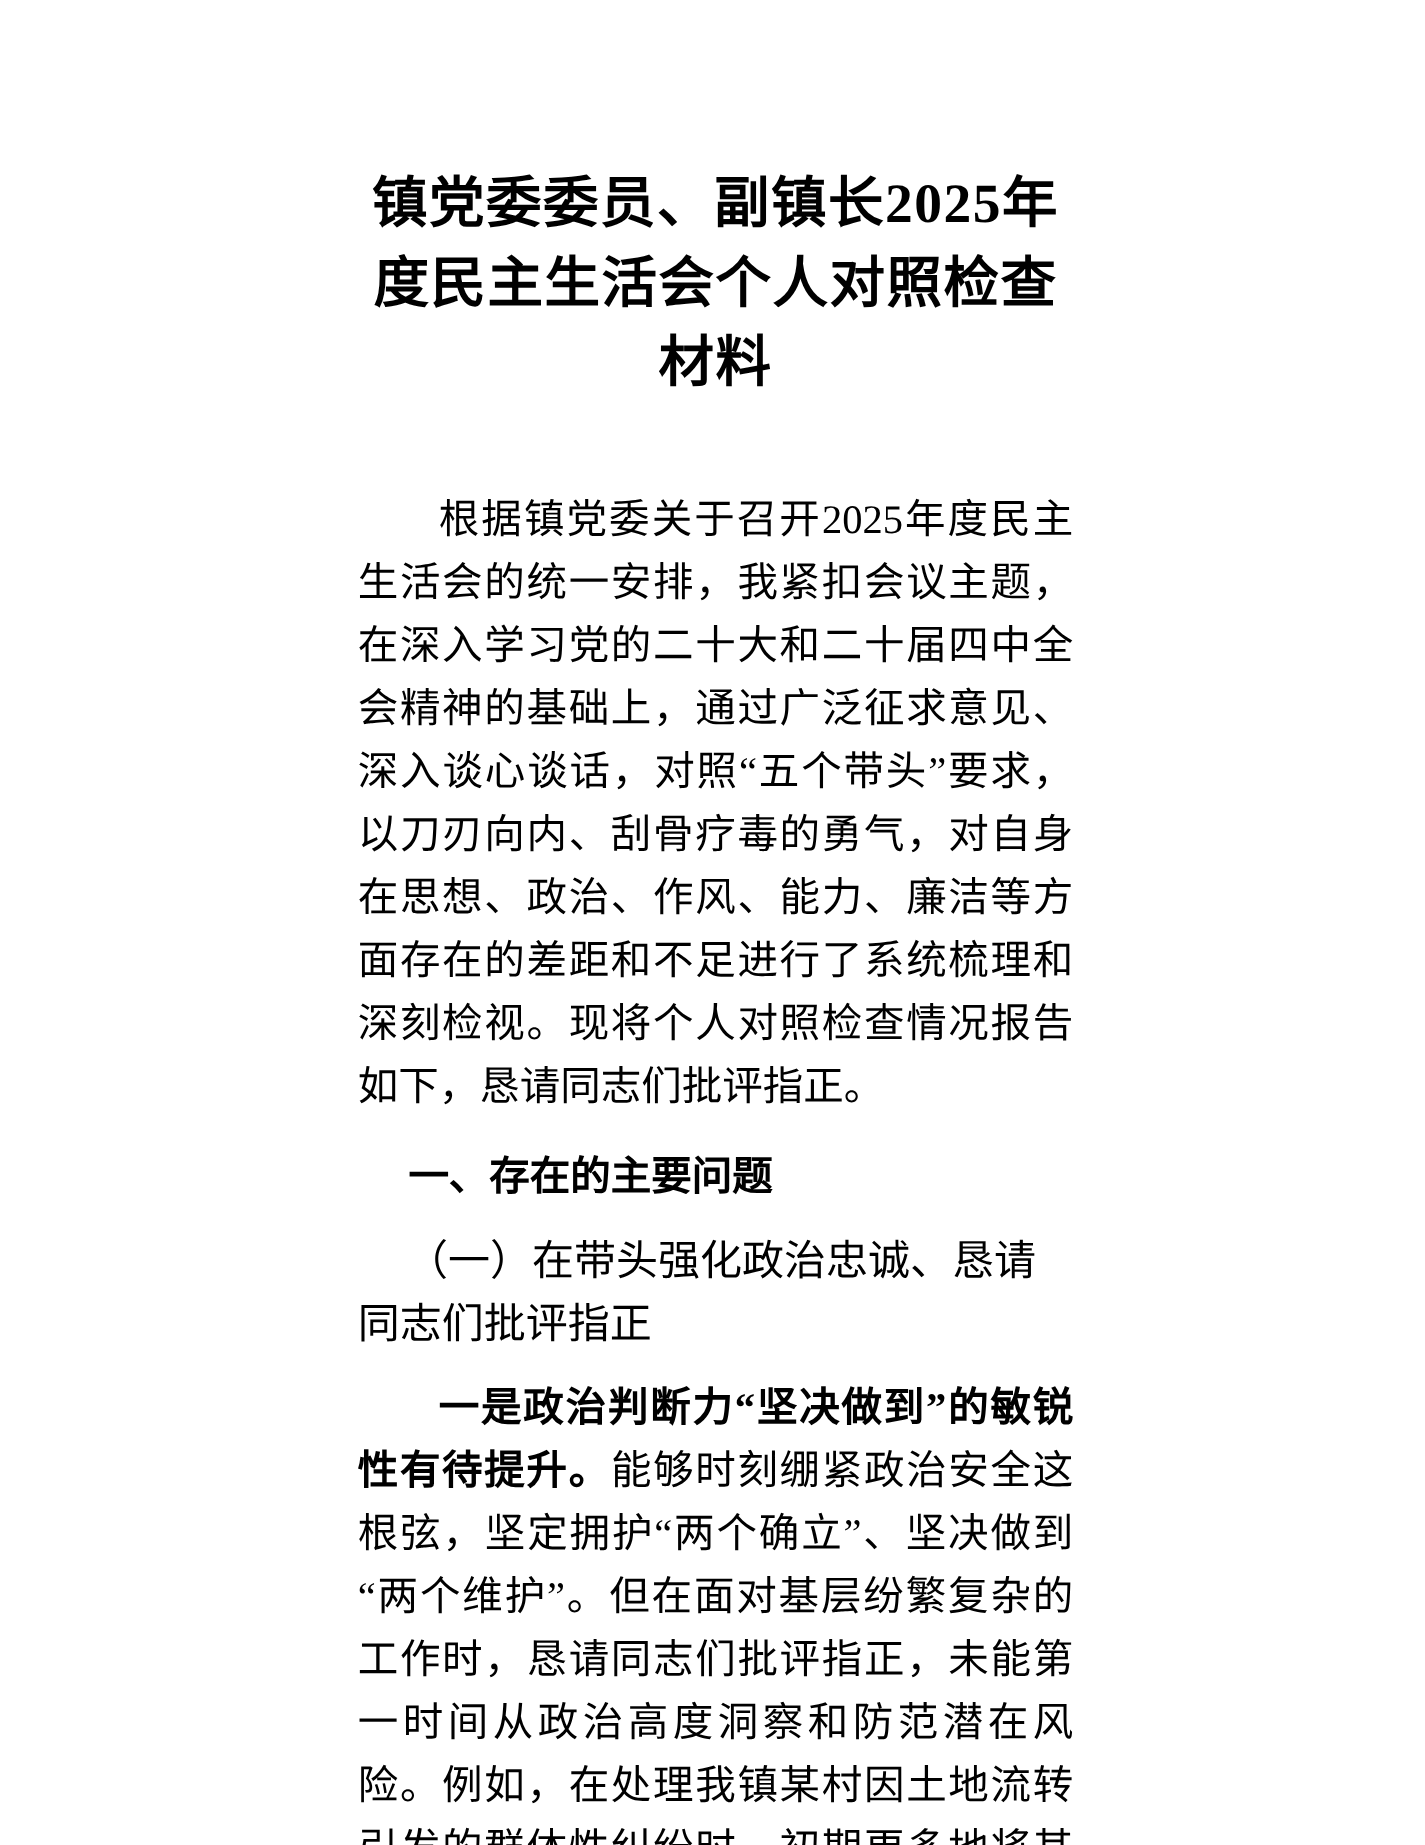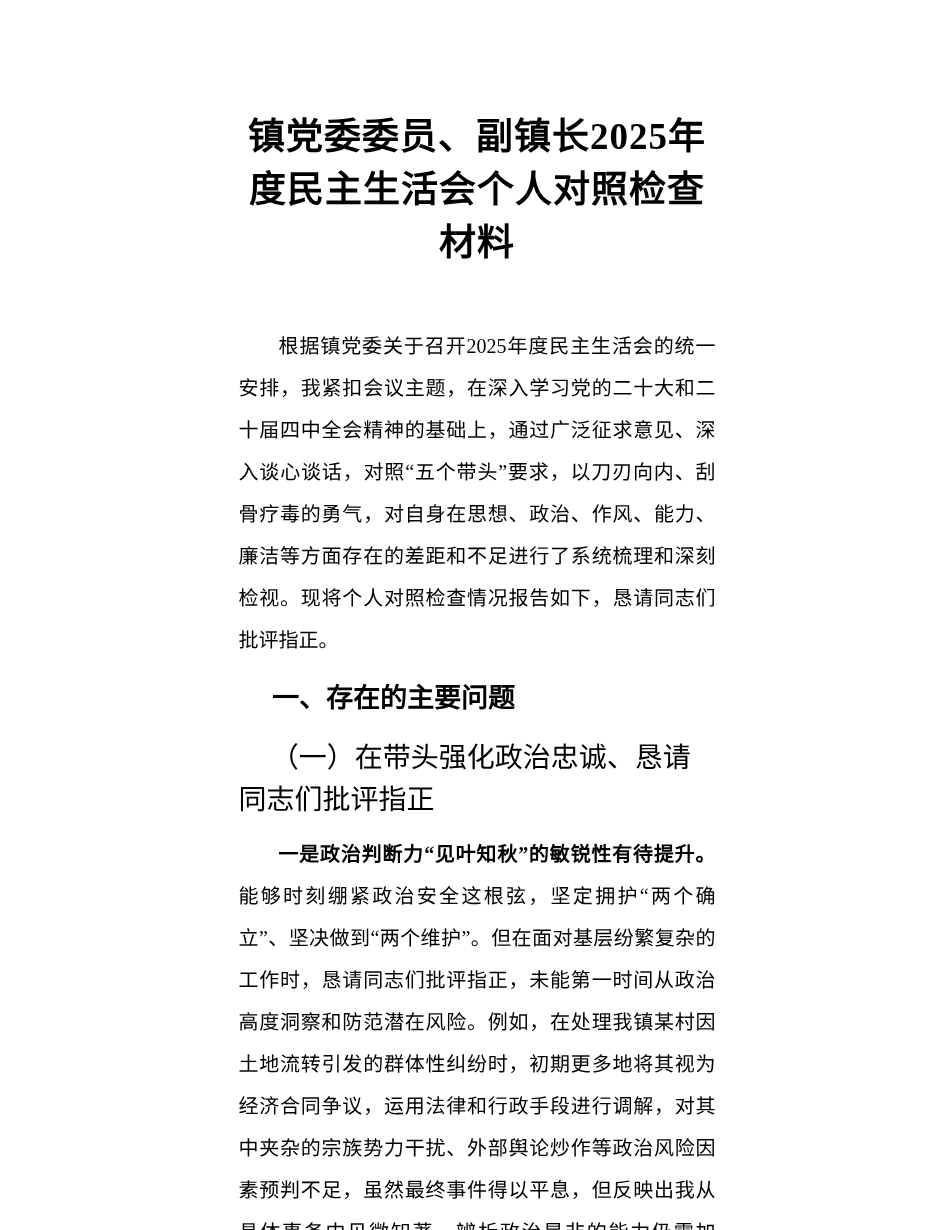--- a/index.html
+++ b/index.html
@@ -23,31 +23,31 @@
     font-weight: bold;
     font-size: 37px;
     line-height: 53px;
     text-align: center;
     letter-spacing: 1px;
     margin: 0 0 56px 0;
   }
   .body-para {
     font-family: "Liberation Serif", "DejaVu Serif", serif;
     font-weight: normal;
-    font-size: 20px;
+    font-size: 27px;
     line-height: 42px;
     text-align: justify;
     text-justify: inter-ideograph;
     margin: 0;
   }
   .indent-2 {
     text-indent: 2em;
   }
   .section-heading {
-    font-family: Liberation Mono, monospace;
+    font-family: Liberation Serif, serif;
     font-weight: bold;
     font-size: 27px;
     line-height: 42px;
     margin: 18px 0 0 0;
     text-indent: 1.25em;
   }
   .subsection-heading {
     font-family: "Liberation Serif", "DejaVu Serif", serif;
     font-weight: normal;
     font-size: 28px;
@@ -68,15 +68,15 @@
 <div class="page">
 
   <h1 class="doc-title">镇党委委员、副镇长2025年度民主生活会个人对照检查材料</h1>
 
   <p class="body-para indent-2">根据镇党委关于召开2025年度民主生活会的统一安排，我紧扣会议主题，在深入学习党的二十大和二十届四中全会精神的基础上，通过广泛征求意见、深入谈心谈话，对照“五个带头”要求，以刀刃向内、刮骨疗毒的勇气，对自身在思想、政治、作风、能力、廉洁等方面存在的差距和不足进行了系统梳理和深刻检视。现将个人对照检查情况报告如下，恳请同志们批评指正。</p>
 
   <h2 class="section-heading">一、存在的主要问题</h2>
 
   <h3 class="subsection-heading">（一）在带头强化政治忠诚、恳请同志们批评指正</h3>
 
-  <p class="body-para indent-2 item-para"><span class="bold-lead">一是政治判断力“见叶知秋”的敏锐性有待提升。</span><span>能够时刻绷紧政治安全这根弦，坚定拥护“两个确立”、坚决做到“两个维护”。但在面对基层纷繁复杂的工作时，恳请同志们批评指正，未能第一时间从政治高度洞察和防范潜在风险。例如，在处理我镇某村因土地流转引发的群体性纠纷时，初期更多地将其视为经济合同争议，运用法律和行政手段进行调解，对其中夹杂的宗族势力干扰、外部舆论炒作等政治风险因素预判不足，虽然最终事件得以平息，但反映出我从具体事务中见微知著、辨析政治是非的能力仍需加强，未能将“时时放心不下”的责任感完全内化于心。</span></p>
+  <p class="body-para indent-2 item-para"><span class="bold-lead">一是政治判断力“坚决做到”的敏锐性有待提升。</span><span>能够时刻绷紧政治安全这根弦，坚定拥护“两个确立”、坚决做到“两个维护”。但在面对基层纷繁复杂的工作时，恳请同志们批评指正，未能第一时间从政治高度洞察和防范潜在风险。例如，在处理我镇某村因土地流转引发的群体性纠纷时，初期更多地将其视为经济合同争议，运用法律和行政手段进行调解，对其中夹杂的宗族势力干扰、外部舆论炒作等政治风险因素预判不足，虽然最终事件得以平息，但反映出我从具体事务中见微知著、辨析政治是非的能力仍需加强，未能将“时时放心不下”的责任感完全内化于心。</span></p>
 
 </div>
 
 </body></html>

